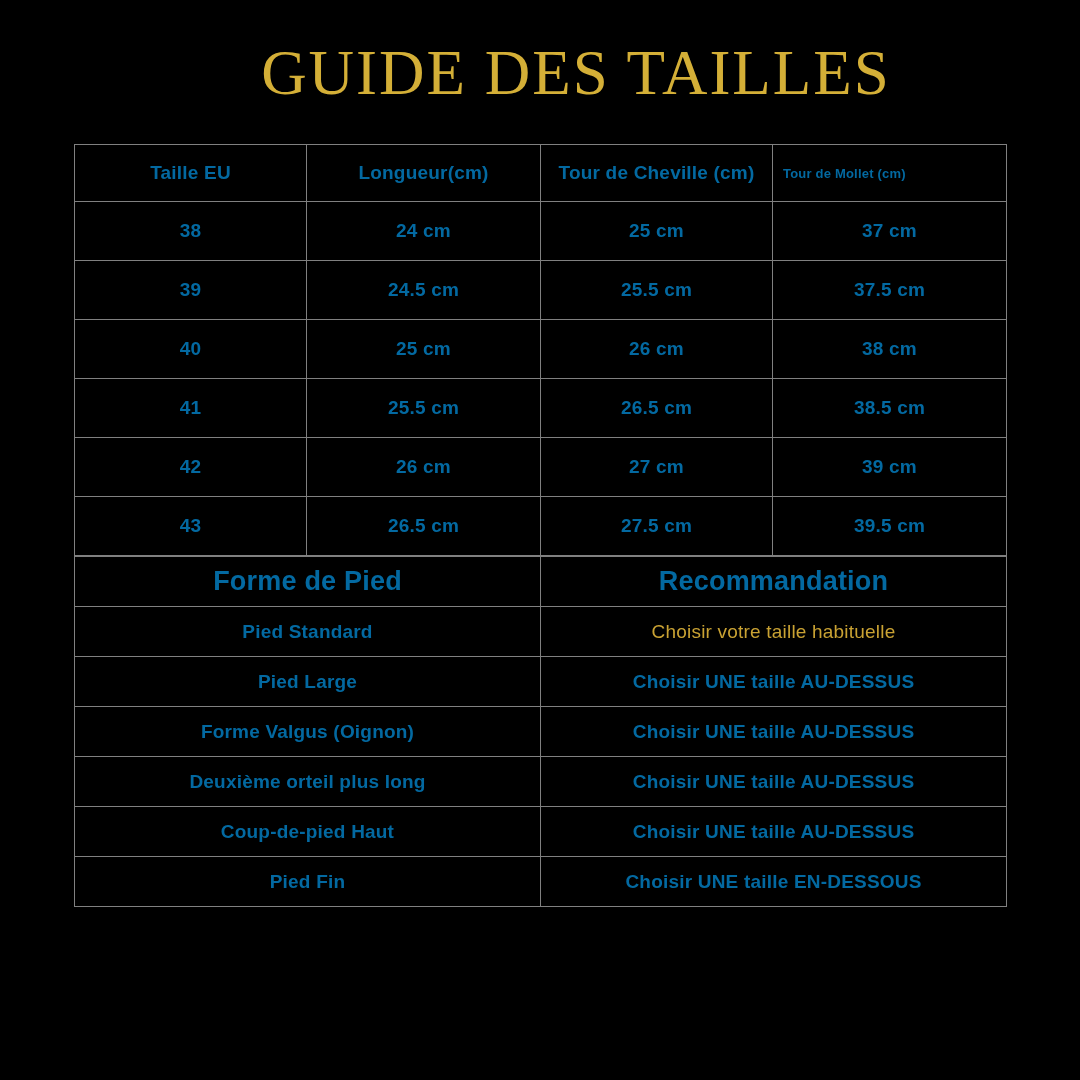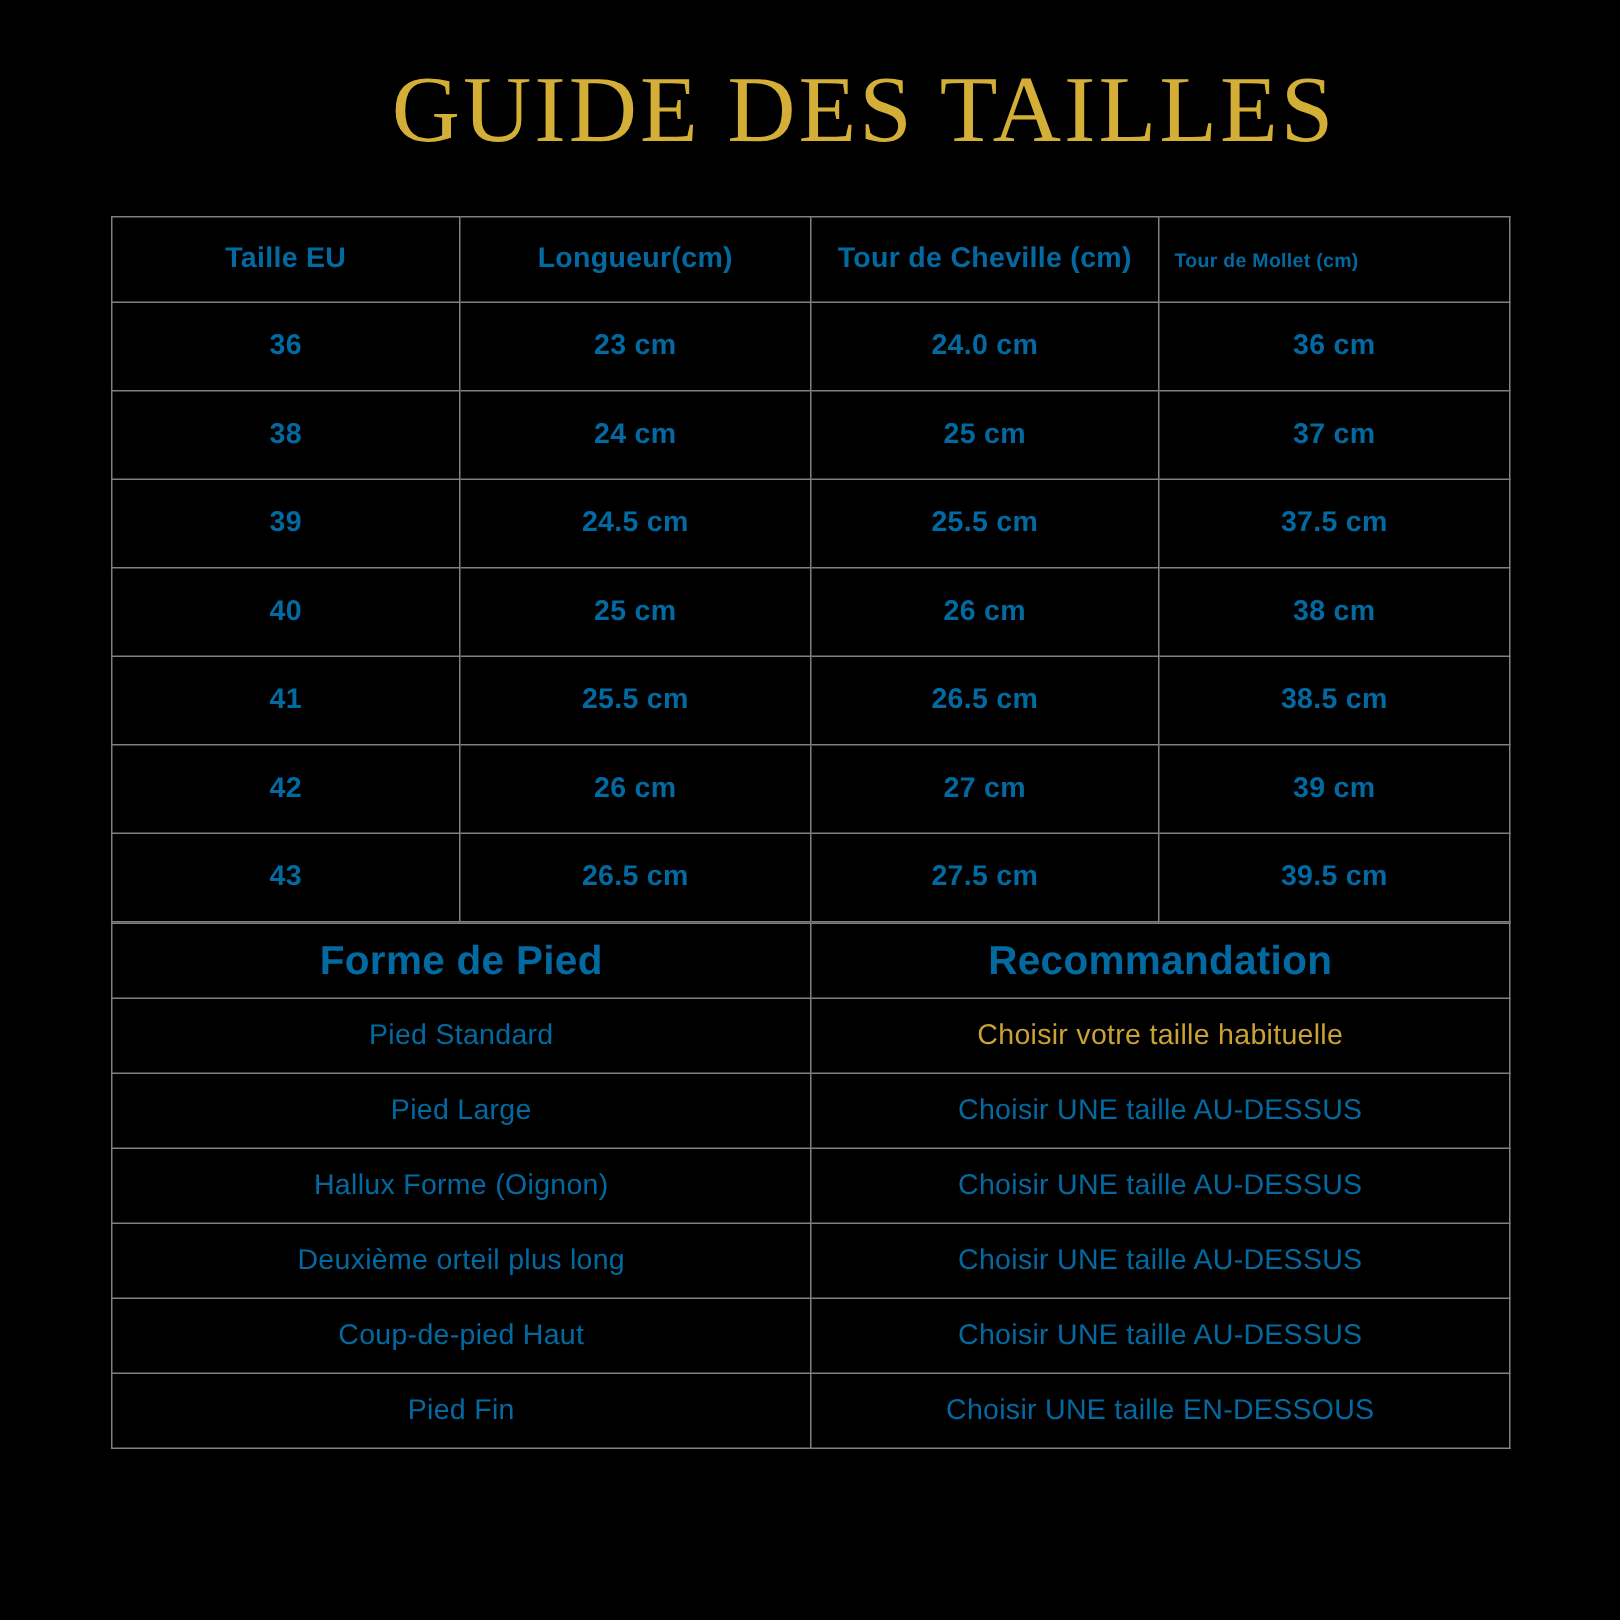--- a/index.html
+++ b/index.html
@@ -89,21 +89,21 @@
     height:50px;
     font-size:27px;
     font-weight:bold;
     letter-spacing:0.2px;
   }
 
   
   .rec-cell {
     height:50px;
     font-size:19px;
-    font-weight:normal;
+    font-weight:bold;
     letter-spacing:0.2px;
   }
   .rec-cell.muted {
     font-weight:normal;
     color:#C9A233;
     font-size:19px;
     text-align:center;
   }
 </style>
 </head>
@@ -122,26 +122,20 @@
     </colgroup>
     <tbody>
       <tr>
         <td class="hdr-cell">Taille EU</td>
         <td class="hdr-cell">Longueur(cm)</td>
         <td class="hdr-cell">Tour de Cheville (cm)</td>
         <td class="hdr-cell small">Tour de Mollet (cm)</td>
       </tr>
 
       <tr>
-        <td class="size-cell">36</td>
-        <td class="size-cell">23 cm</td>
-        <td class="size-cell">24.0 cm</td>
-        <td class="size-cell">36 cm</td>
-      </tr>
-      <tr>
         <td class="size-cell">38</td>
         <td class="size-cell">24 cm</td>
         <td class="size-cell">25 cm</td>
         <td class="size-cell">37 cm</td>
       </tr>
       <tr>
         <td class="size-cell">39</td>
         <td class="size-cell">24.5 cm</td>
         <td class="size-cell">25.5 cm</td>
         <td class="size-cell">37.5 cm</td>
@@ -186,21 +180,21 @@
 
       <tr>
         <td class="rec-cell">Pied Standard</td>
         <td class="rec-cell muted">Choisir votre taille habituelle</td>
       </tr>
       <tr>
         <td class="rec-cell">Pied Large</td>
         <td class="rec-cell">Choisir UNE taille AU-DESSUS</td>
       </tr>
       <tr>
-        <td class="rec-cell">Hallux Forme (Oignon)</td>
+        <td class="rec-cell">Forme Valgus (Oignon)</td>
         <td class="rec-cell">Choisir UNE taille AU-DESSUS</td>
       </tr>
       <tr>
         <td class="rec-cell">Deuxième orteil plus long</td>
         <td class="rec-cell">Choisir UNE taille AU-DESSUS</td>
       </tr>
       <tr>
         <td class="rec-cell">Coup-de-pied Haut</td>
         <td class="rec-cell">Choisir UNE taille AU-DESSUS</td>
       </tr>

